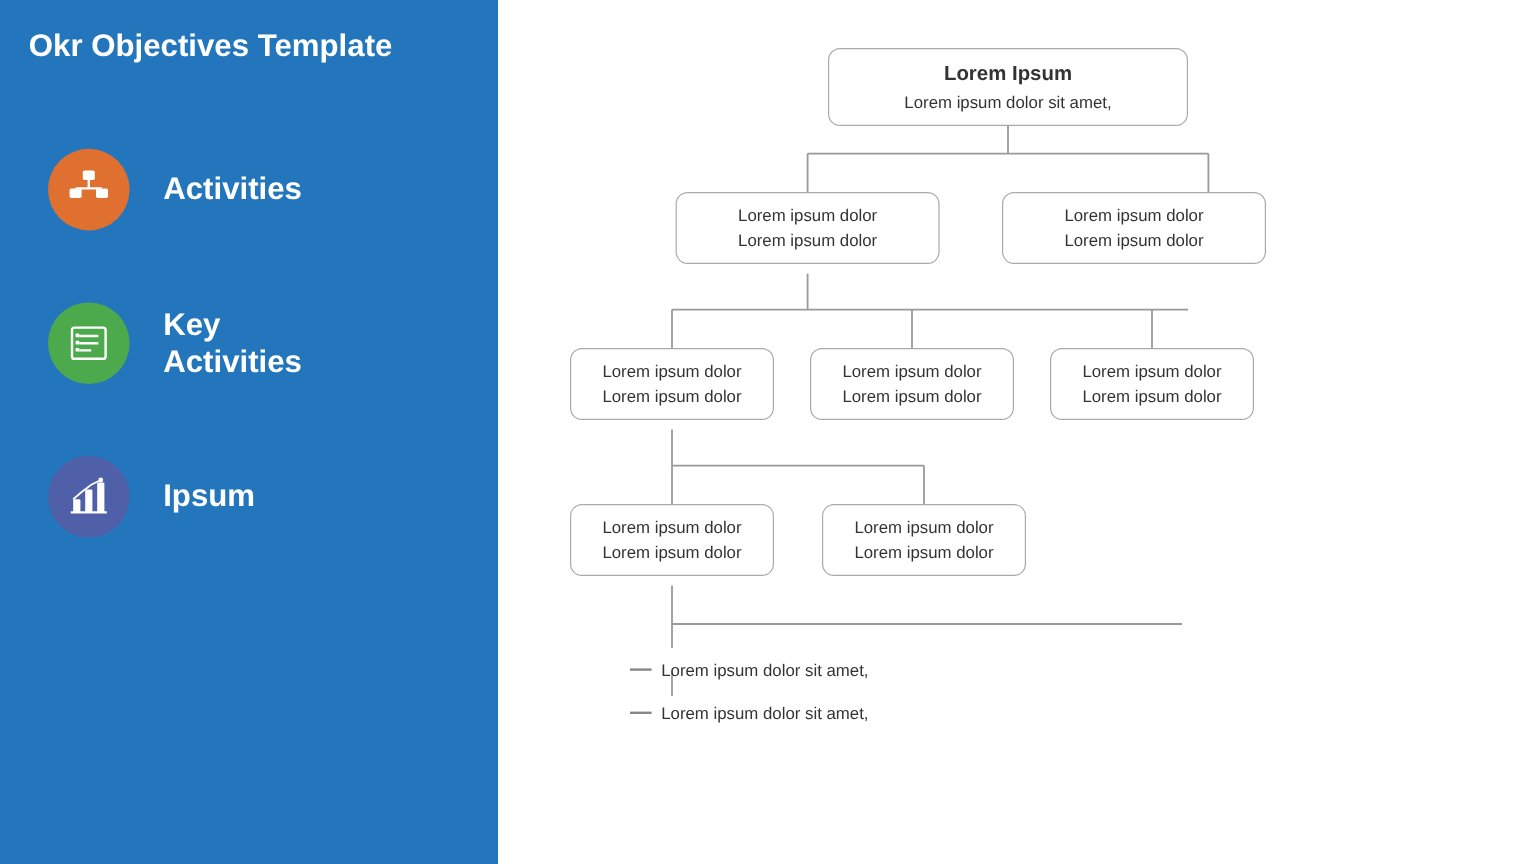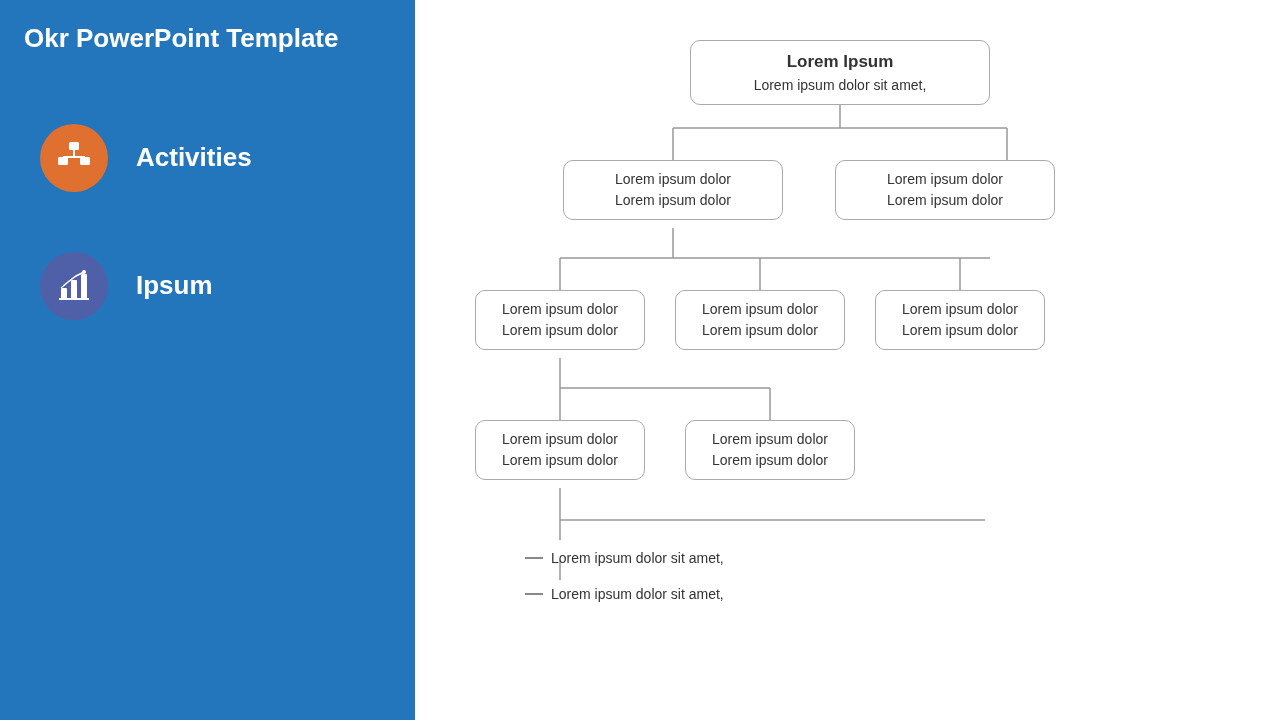--- a/index.html
+++ b/index.html
@@ -152,41 +152,56 @@
     .connector-svg line, .connector-svg path {
       stroke: #999;
       stroke-width: 1.5;
       fill: none;
     }
   </style>
 </head>
 <body>
 
 <aside class="sidebar">
-  <div class="sidebar-title">Okr PowerPoint Template</div>
+  <div class="sidebar-title">Okr Objectives Template</div>
 
   <div class="sidebar-items">
 
     <div class="sidebar-item">
       <div class="icon-circle icon-orange">
 
         <svg viewBox="0 0 36 36">
           <rect x="13" y="2" width="10" height="8" rx="1.5" fill="#fff"></rect>
           <rect x="2" y="17" width="10" height="8" rx="1.5" fill="#fff"></rect>
           <rect x="24" y="17" width="10" height="8" rx="1.5" fill="#fff"></rect>
           <line x1="18" y1="10" x2="18" y2="17" stroke="#fff" stroke-width="2"></line>
           <line x1="18" y1="17" x2="7" y2="17" stroke="#fff" stroke-width="2"></line>
           <line x1="18" y1="17" x2="29" y2="17" stroke="#fff" stroke-width="2"></line>
           <line x1="7" y1="17" x2="7" y2="17" stroke="#fff" stroke-width="2"></line>
           <line x1="29" y1="17" x2="29" y2="17" stroke="#fff" stroke-width="2"></line>
         </svg>
       </div>
       <div class="sidebar-label">Activities</div>
     </div>
 
+    <div class="sidebar-item">
+      <div class="icon-circle icon-green">
+
+        <svg viewBox="0 0 36 36">
+          <rect x="4" y="5" width="28" height="26" rx="2" fill="none" stroke="#fff" stroke-width="2"></rect>
+          <line x1="10" y1="12" x2="26" y2="12" stroke="#fff" stroke-width="2"></line>
+          <line x1="10" y1="18" x2="26" y2="18" stroke="#fff" stroke-width="2"></line>
+          <line x1="10" y1="24" x2="20" y2="24" stroke="#fff" stroke-width="2"></line>
+          <rect x="7" y="10" width="3" height="3" rx="0.5" fill="#fff"></rect>
+          <rect x="7" y="16" width="3" height="3" rx="0.5" fill="#fff"></rect>
+          <rect x="7" y="22" width="3" height="3" rx="0.5" fill="#fff"></rect>
+        </svg>
+      </div>
+      <div class="sidebar-label">Key<br>Activities</div>
+    </div>
 
     <div class="sidebar-item">
       <div class="icon-circle icon-purple">
 
         <svg viewBox="0 0 36 36">
           <rect x="5" y="20" width="6" height="11" rx="1" fill="#fff"></rect>
           <rect x="15" y="12" width="6" height="19" rx="1" fill="#fff"></rect>
           <rect x="25" y="6" width="6" height="25" rx="1" fill="#fff"></rect>
           <line x1="3" y1="31" x2="33" y2="31" stroke="#fff" stroke-width="2"></line>
           <polyline points="5,20 12,14 20,8 28,4" fill="none" stroke="#fff" stroke-width="1.5"></polyline>

